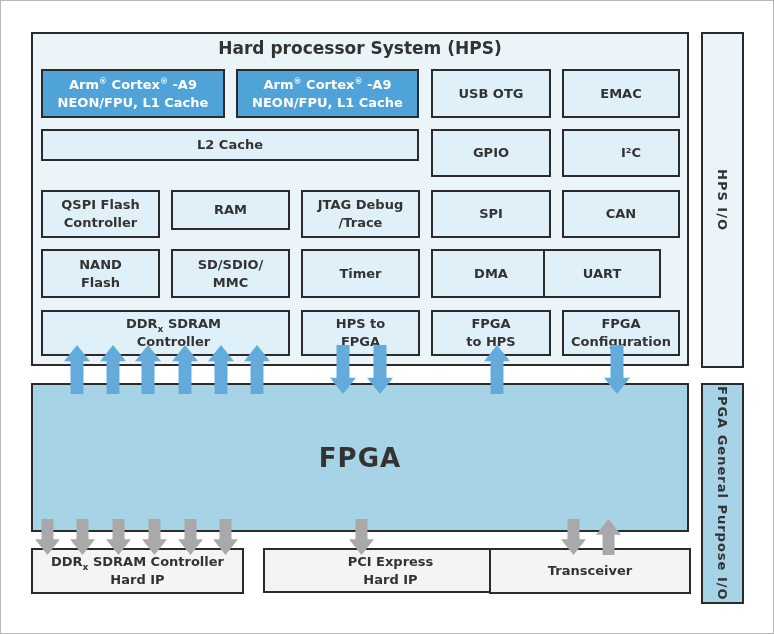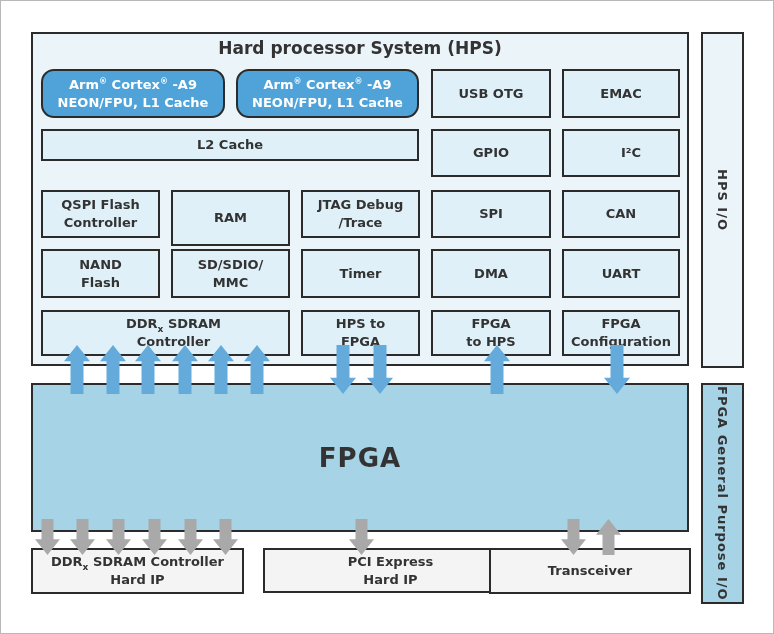--- a/index.html
+++ b/index.html
@@ -25,21 +25,21 @@
   .panel{position:absolute;box-sizing:border-box;border:2px solid var(--line);background:var(--panel-bg);}
   .fpga-box{position:absolute;box-sizing:border-box;border:2px solid var(--line);background:var(--fpga-blue);}
   .hps-title{position:absolute;left:30px;top:37px;width:658px;text-align:center;font-size:17px;}
   .fpga-label{position:absolute;left:30px;top:382px;width:658px;height:149px;display:flex;align-items:center;justify-content:center;font-size:26px;letter-spacing:1px;}
   .blk{
     position:absolute;box-sizing:border-box;border:2px solid var(--line);
     background:var(--block-bg);display:flex;flex-direction:column;
     align-items:center;justify-content:center;text-align:center;
     font-size:13px;line-height:18px;white-space:pre-line;
   }
-  .blk.core{background:var(--core-blue);color:var(--core-text);border-radius:13px;}
+  .blk.core{background:var(--core-blue);color:var(--core-text);}
   sup{font-size:8px;line-height:0;}
   sub{font-size:9px;line-height:0;}
   .vstrip{
     position:absolute;box-sizing:border-box;border:2px solid var(--line);
     display:flex;align-items:center;justify-content:center;
   }
   .vstrip.light{background:var(--panel-bg);}
   .vstrip.blue{background:var(--fpga-blue);}
   .vstrip span{writing-mode:vertical-rl;font-size:13px;letter-spacing:1px;}
   .hardip{
@@ -81,33 +81,33 @@
   </div>
   <div class="blk" style="left:430px;top:68px;width:120px;height:49px;">USB OTG</div>
   <div class="blk" style="left:561px;top:68px;width:118px;height:49px;">EMAC</div>
 
   <div class="blk" style="left:40px;top:128px;width:378px;height:32px;">L2 Cache</div>
   <div class="blk" style="left:430px;top:128px;width:120px;height:48px;">GPIO</div>
   <div class="blk" style="left:561px;top:128px;width:118px;height:48px;padding-left:20px;">I²C</div>
 
   <div class="blk" style="left:40px;top:189px;width:119px;height:48px;">QSPI Flash
 Controller</div>
-  <div class="blk" style="left:170px;top:189px;width:119px;height:56px;">RAM</div>
+  <div class="blk" style="left:170px;top:189px;width:119px;height:40px;">RAM</div>
   <div class="blk" style="left:300px;top:189px;width:119px;height:48px;">JTAG Debug
 /Trace</div>
   <div class="blk" style="left:430px;top:189px;width:120px;height:48px;">SPI</div>
   <div class="blk" style="left:561px;top:189px;width:118px;height:48px;">CAN</div>
 
   <div class="blk" style="left:40px;top:248px;width:119px;height:49px;">NAND
 Flash</div>
   <div class="blk" style="left:170px;top:248px;width:119px;height:49px;">SD/SDIO/
 MMC</div>
   <div class="blk" style="left:300px;top:248px;width:119px;height:49px;">Timer</div>
   <div class="blk" style="left:430px;top:248px;width:120px;height:49px;">DMA</div>
-  <div class="blk" style="left:561px;top:248px;width:118px;height:49px;">UART</div>
+  <div class="blk" style="left:542px;top:248px;width:118px;height:49px;">UART</div>
 
   <div class="blk" style="left:40px;top:309px;width:249px;height:46px;padding-left:16px;">
     <div><span>DDR</span><sub>x</sub><span> SDRAM</span></div>
     <div>Controller</div>
   </div>
   <div class="blk" style="left:300px;top:309px;width:119px;height:46px;">HPS to
 FPGA</div>
   <div class="blk" style="left:430px;top:309px;width:120px;height:46px;">FPGA
 to HPS</div>
   <div class="blk" style="left:561px;top:309px;width:118px;height:46px;">FPGA

